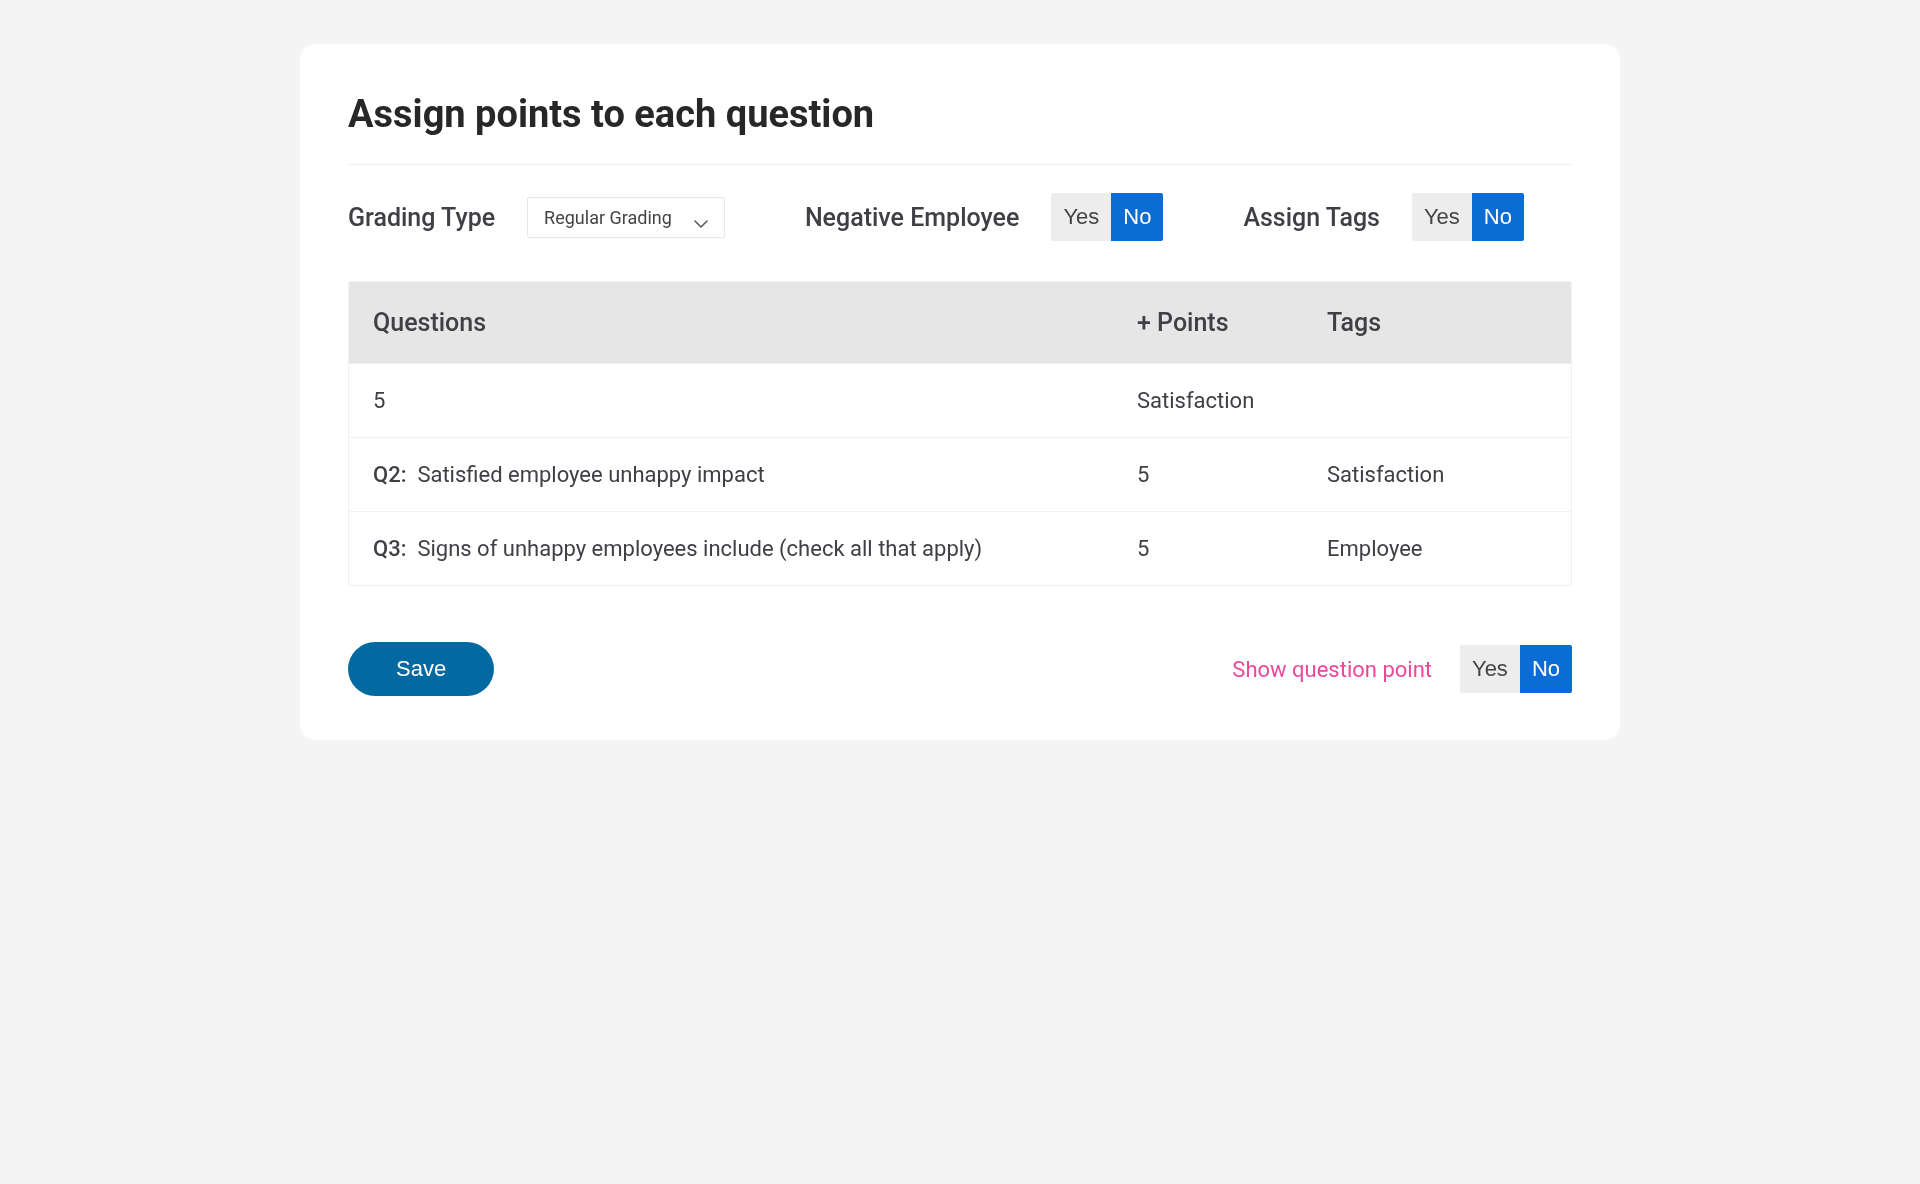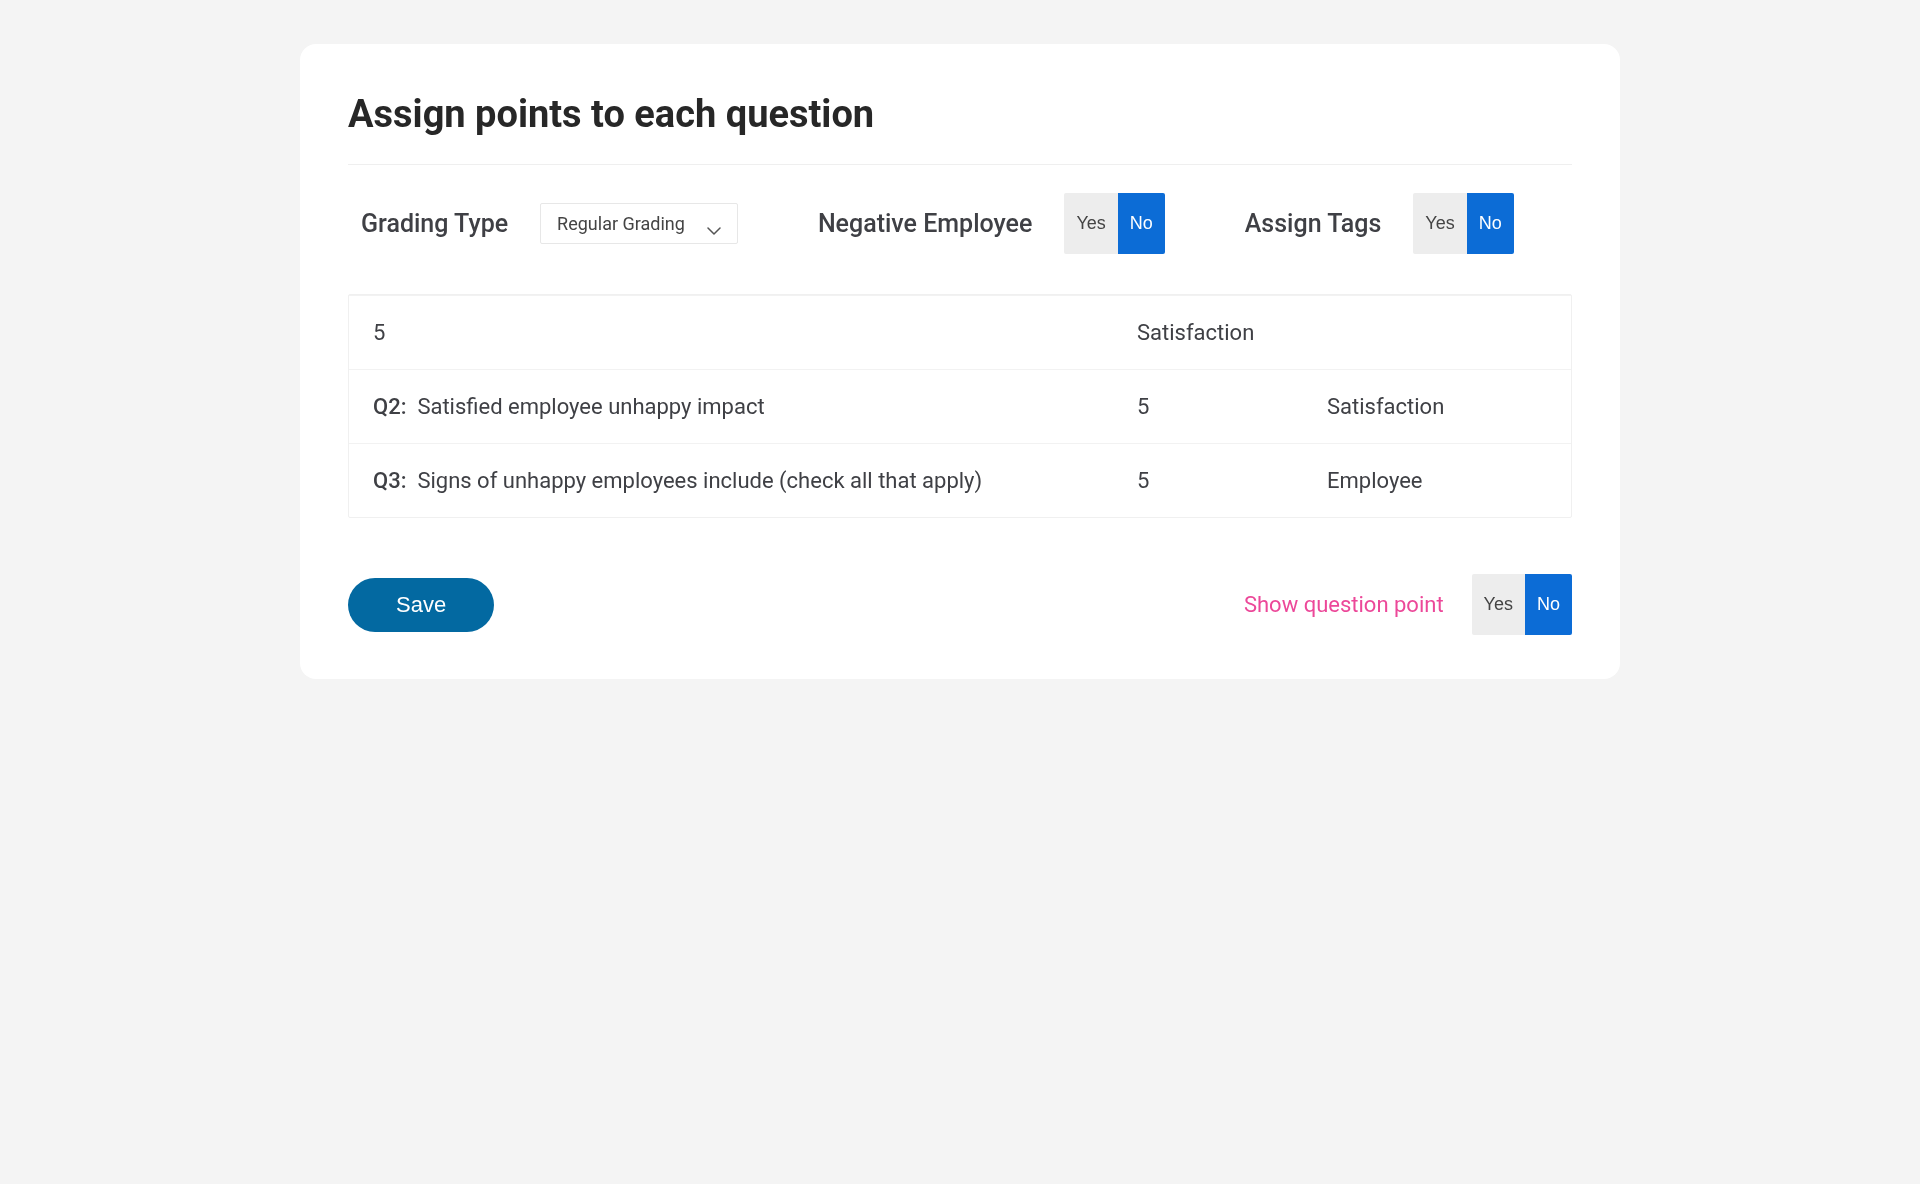--- a/index.html
+++ b/index.html
@@ -29,21 +29,20 @@
     .divider {
       border: none;
       border-top: 1px solid #efefef;
       margin-bottom: 28px;
     }
     .controls-row {
       display: flex;
       align-items: center;
       gap: 80px;
       margin-bottom: 40px;
-      margin-left: 13px;
     }
     .control-group {
       display: flex;
       align-items: center;
       gap: 32px;
     }
     .control-label {
       font-size: 25px;
       font-weight: 500;
       color: #3f4045;
@@ -66,22 +65,22 @@
       width: 14px;
       height: 8px;
       display: inline-block;
     }
     .toggle {
       display: flex;
       border-radius: 2px;
       overflow: hidden;
     }
     .toggle-option {
-      padding: 20px 12px;
-      font-size: 18px;
+      padding: 11px 12px;
+      font-size: 22px;
       cursor: pointer;
       border: none;
       text-align: right;
     }
     .toggle-option.inactive {
       background: #ededed;
       color: #444;
     }
     .toggle-option.active {
       background: #0c6cd6;
@@ -176,20 +175,25 @@
       <span class="control-label">Assign Tags</span>
       <div class="toggle">
         <button class="toggle-option inactive">Yes</button>
         <button class="toggle-option active">No</button>
       </div>
     </div>
 
   </div>
 
   <div class="table">
+    <div class="table-header">
+      <div class="th">Questions</div>
+      <div class="th">+ Points</div>
+      <div class="th">Tags</div>
+    </div>
 
     <div class="table-row">
       <div class="td">5</div>
       <div class="td">Satisfaction</div>
     </div>
 
     <div class="table-row">
       <div class="td">
         <span class="q-prefix">Q2:</span>
         &nbsp;<span>Satisfied employee unhappy impact</span>

